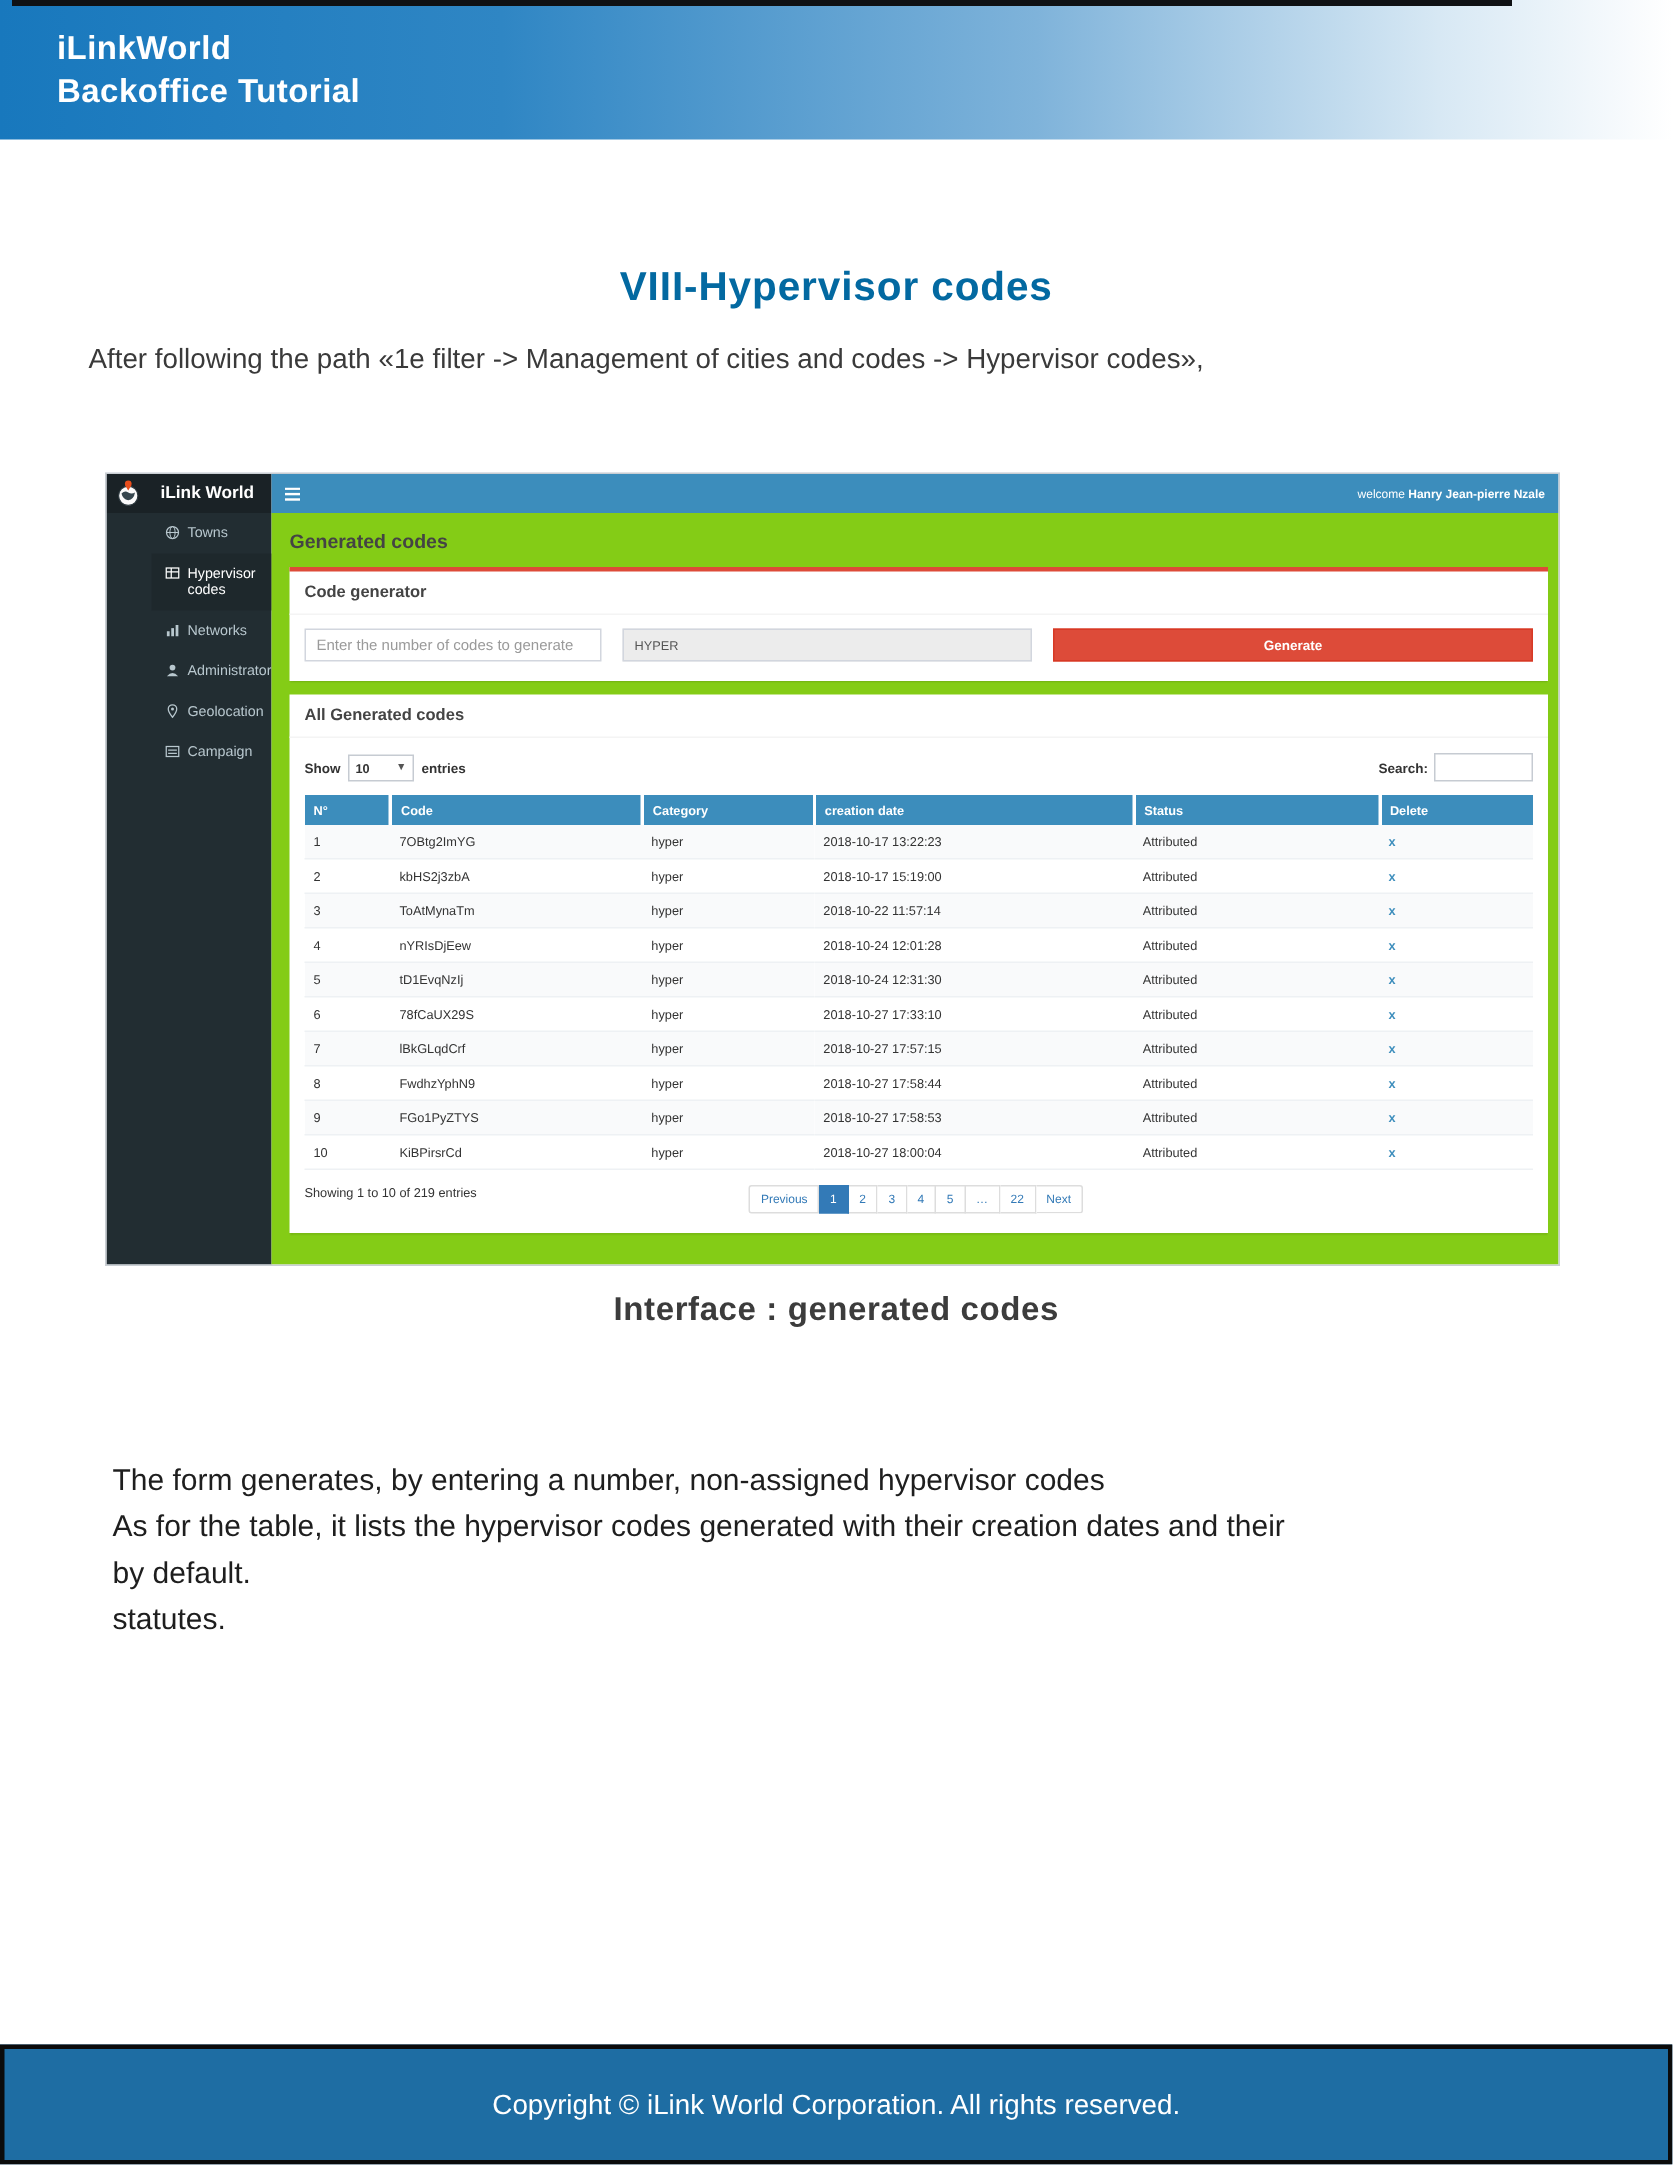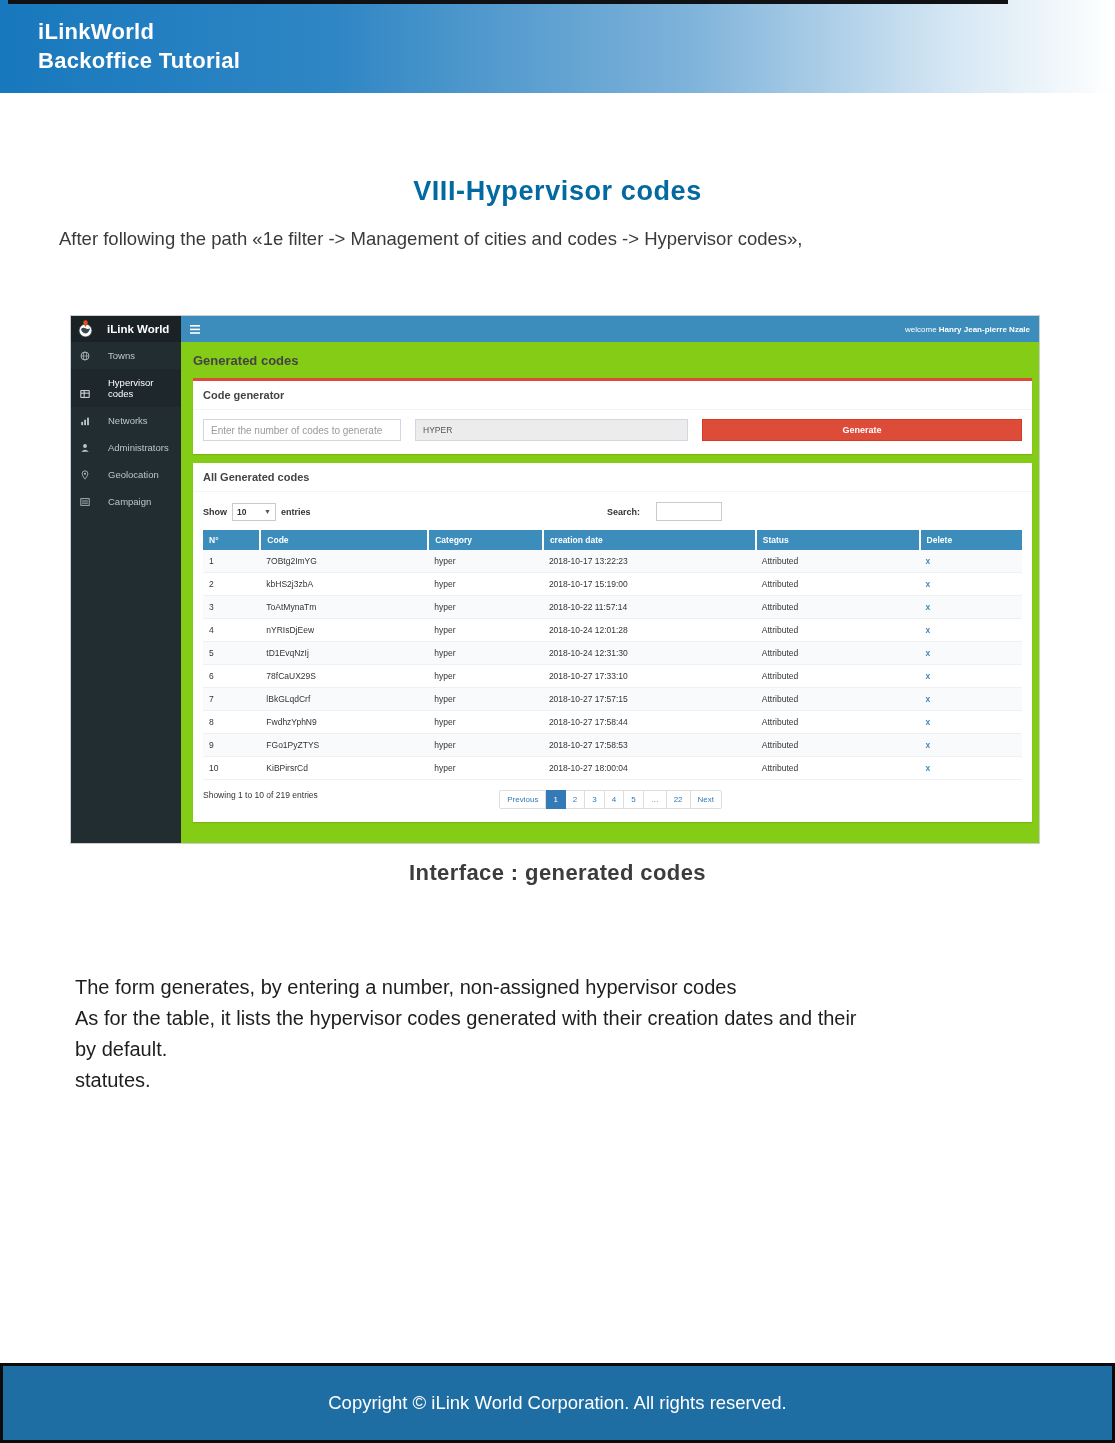--- a/index.html
+++ b/index.html
@@ -30,22 +30,22 @@
     border:1px solid #c9ced3;box-sizing:border-box;background:#ecf0f5;overflow:hidden;}
   .app-topbar{height:26px;display:flex;}
   .app-logo{width:110px;background:#1a2226;color:#fff;display:flex;align-items:center;
     gap:14px;padding-left:7px;box-sizing:border-box;font-size:11.5px;font-weight:700;flex:none;}
   .app-nav{flex:1;background:#3c8dbc;display:flex;align-items:center;
     justify-content:space-between;padding:0 9px;}
   .menu-btn{display:inline-flex;cursor:pointer;}
   .welcome{color:#fff;font-size:8px;}
   .welcome b{font-weight:700;}
   .app-sidebar{position:absolute;top:26px;left:0;width:110px;bottom:0;background:#222d32;}
-  .side-item{display:flex;align-items:flex-end;gap:18px;padding:8px 9px;
-    color:#b8c7ce;font-size:9.5px;cursor:pointer;}
+  .side-item{display:flex;align-items:flex-start;gap:5px;padding:8px 9px;
+    color:#b8c7ce;font-size:9.5px;cursor:pointer;margin-left:30px;}
   .side-item.active{background:#1e282c;color:#fff;}
   .side-icon{display:inline-flex;flex:none;}
   .app-main{position:absolute;top:26px;left:110px;right:0;bottom:0;background:#84cc16;
     padding:9px 7px 0 12px;box-sizing:border-box;}
   .page-heading{font-size:13px;font-weight:700;color:#444;margin:2px 0 10px 0;}
   .panel{background:#fff;box-shadow:0 1px 1px rgba(0,0,0,.1);}
   .panel.generator{border-top:3px solid #dd4b39;}
   .panel-title{font-size:11px;font-weight:700;color:#444;padding:8px 10px;
     border-bottom:1px solid #f4f4f4;}
   .gen-row{display:flex;gap:14px;padding:9px 10px 13px;}
@@ -56,21 +56,21 @@
     font-size:8.5px;padding:0 7px;box-sizing:border-box;color:#555;font-family:inherit;}
   .gen-btn{flex:1;height:22px;background:#dd4b39;border:1px solid #d73925;color:#fff;
     font-size:9px;font-weight:700;cursor:pointer;font-family:inherit;}
   .panel.list{margin-top:9px;padding-bottom:13px;}
   .controls{display:flex;align-items:center;padding:10px 10px 9px;font-size:9px;
     color:#333;font-weight:700;}
   .show-select{display:inline-flex;align-items:center;justify-content:space-between;
     width:44px;height:18px;border:1px solid #c6cbd2;margin:0 5px;padding:0 4px;
     font-size:8.5px;color:#333;background:#fff;cursor:pointer;box-sizing:border-box;}
   .caret{font-size:7px;color:#555;}
-  .search-wrap{margin-left:auto;margin-right:300px;display:flex;align-items:center;gap:16px;}
+  .search-wrap{margin-left:auto;display:flex;align-items:center;gap:4px;}
   .search-input{width:66px;height:19px;border:1px solid #c6cbd2;box-sizing:border-box;}
   .codes-table{width:calc(100% - 20px);margin:0 10px;border-collapse:collapse;table-layout:fixed;}
   .codes-table th{background:#3c8dbc;color:#fff;font-size:8.5px;text-align:left;
     padding:5px 6px;border-left:2px solid #fff;cursor:pointer;overflow:hidden;white-space:nowrap;}
   .codes-table th:first-child{border-left:none;}
   .codes-table td{font-size:8.5px;color:#333;padding:6px 6px;border-bottom:1px solid #eef1f4;
     overflow:hidden;white-space:nowrap;}
   .codes-table tbody tr:nth-child(odd) td{background:#f9fafb;}
   .del-x{color:#3c8dbc;font-weight:700;cursor:pointer;}
   .table-footer{display:flex;align-items:flex-start;justify-content:space-between;

